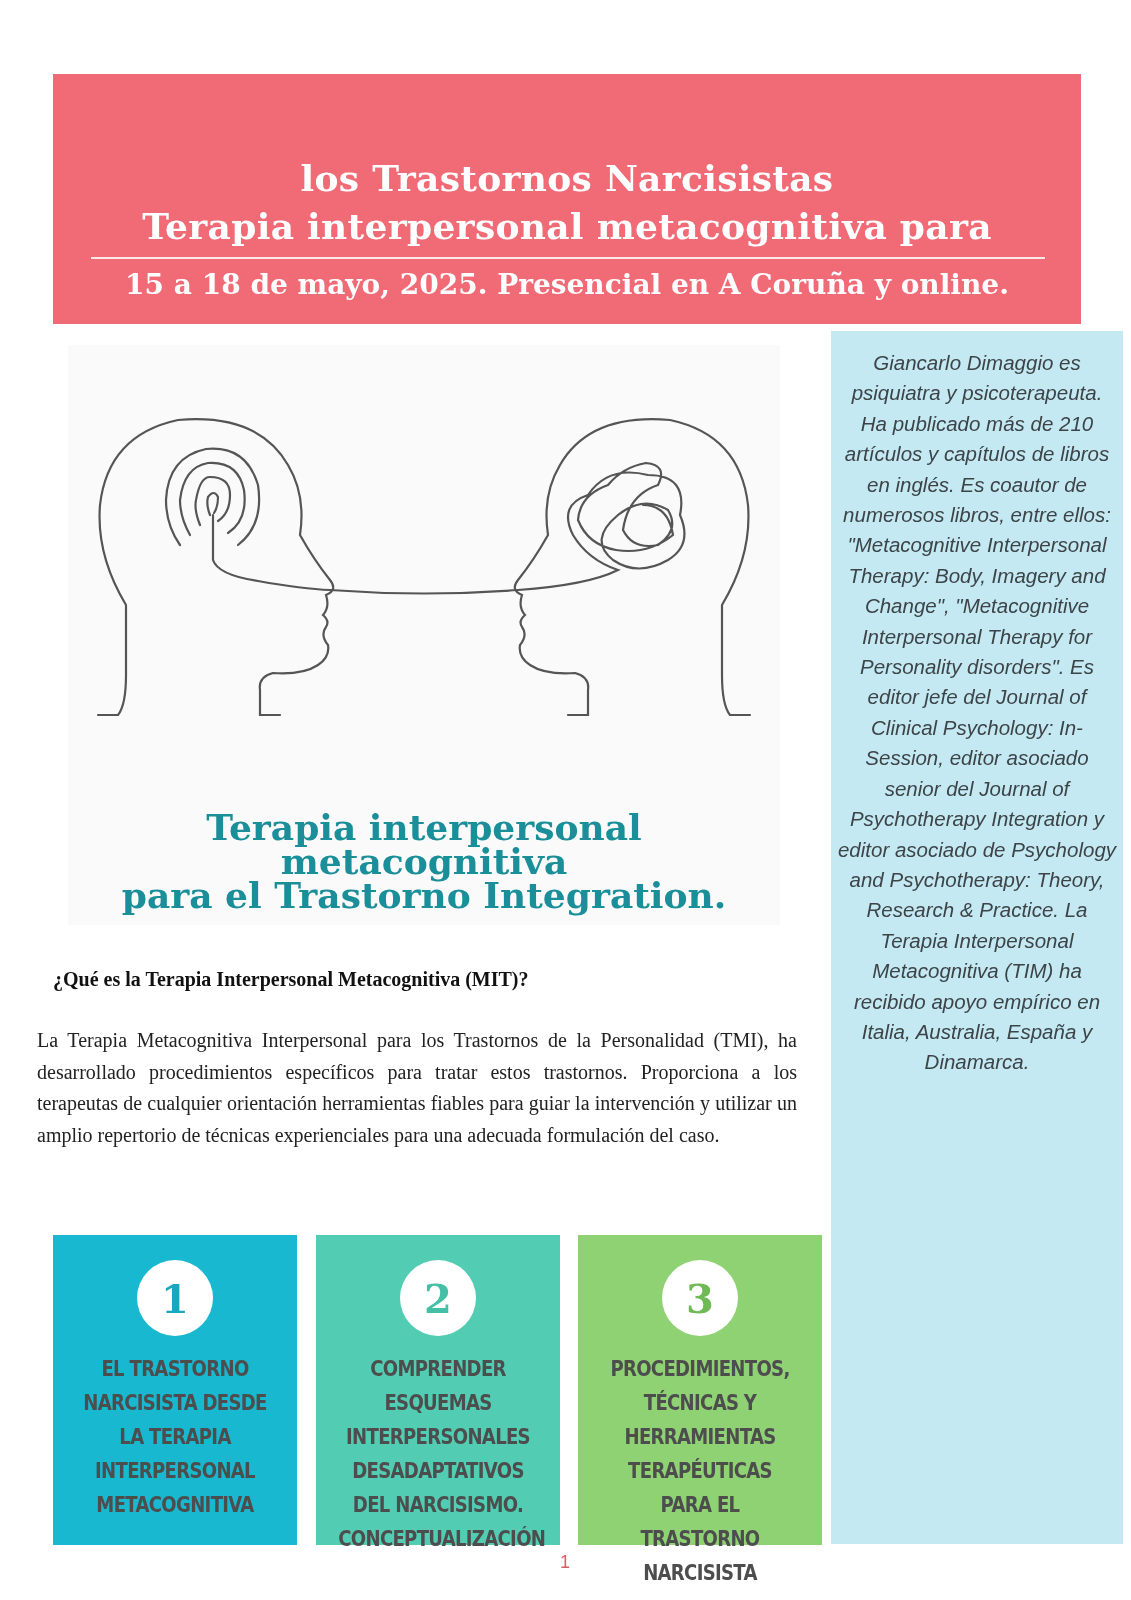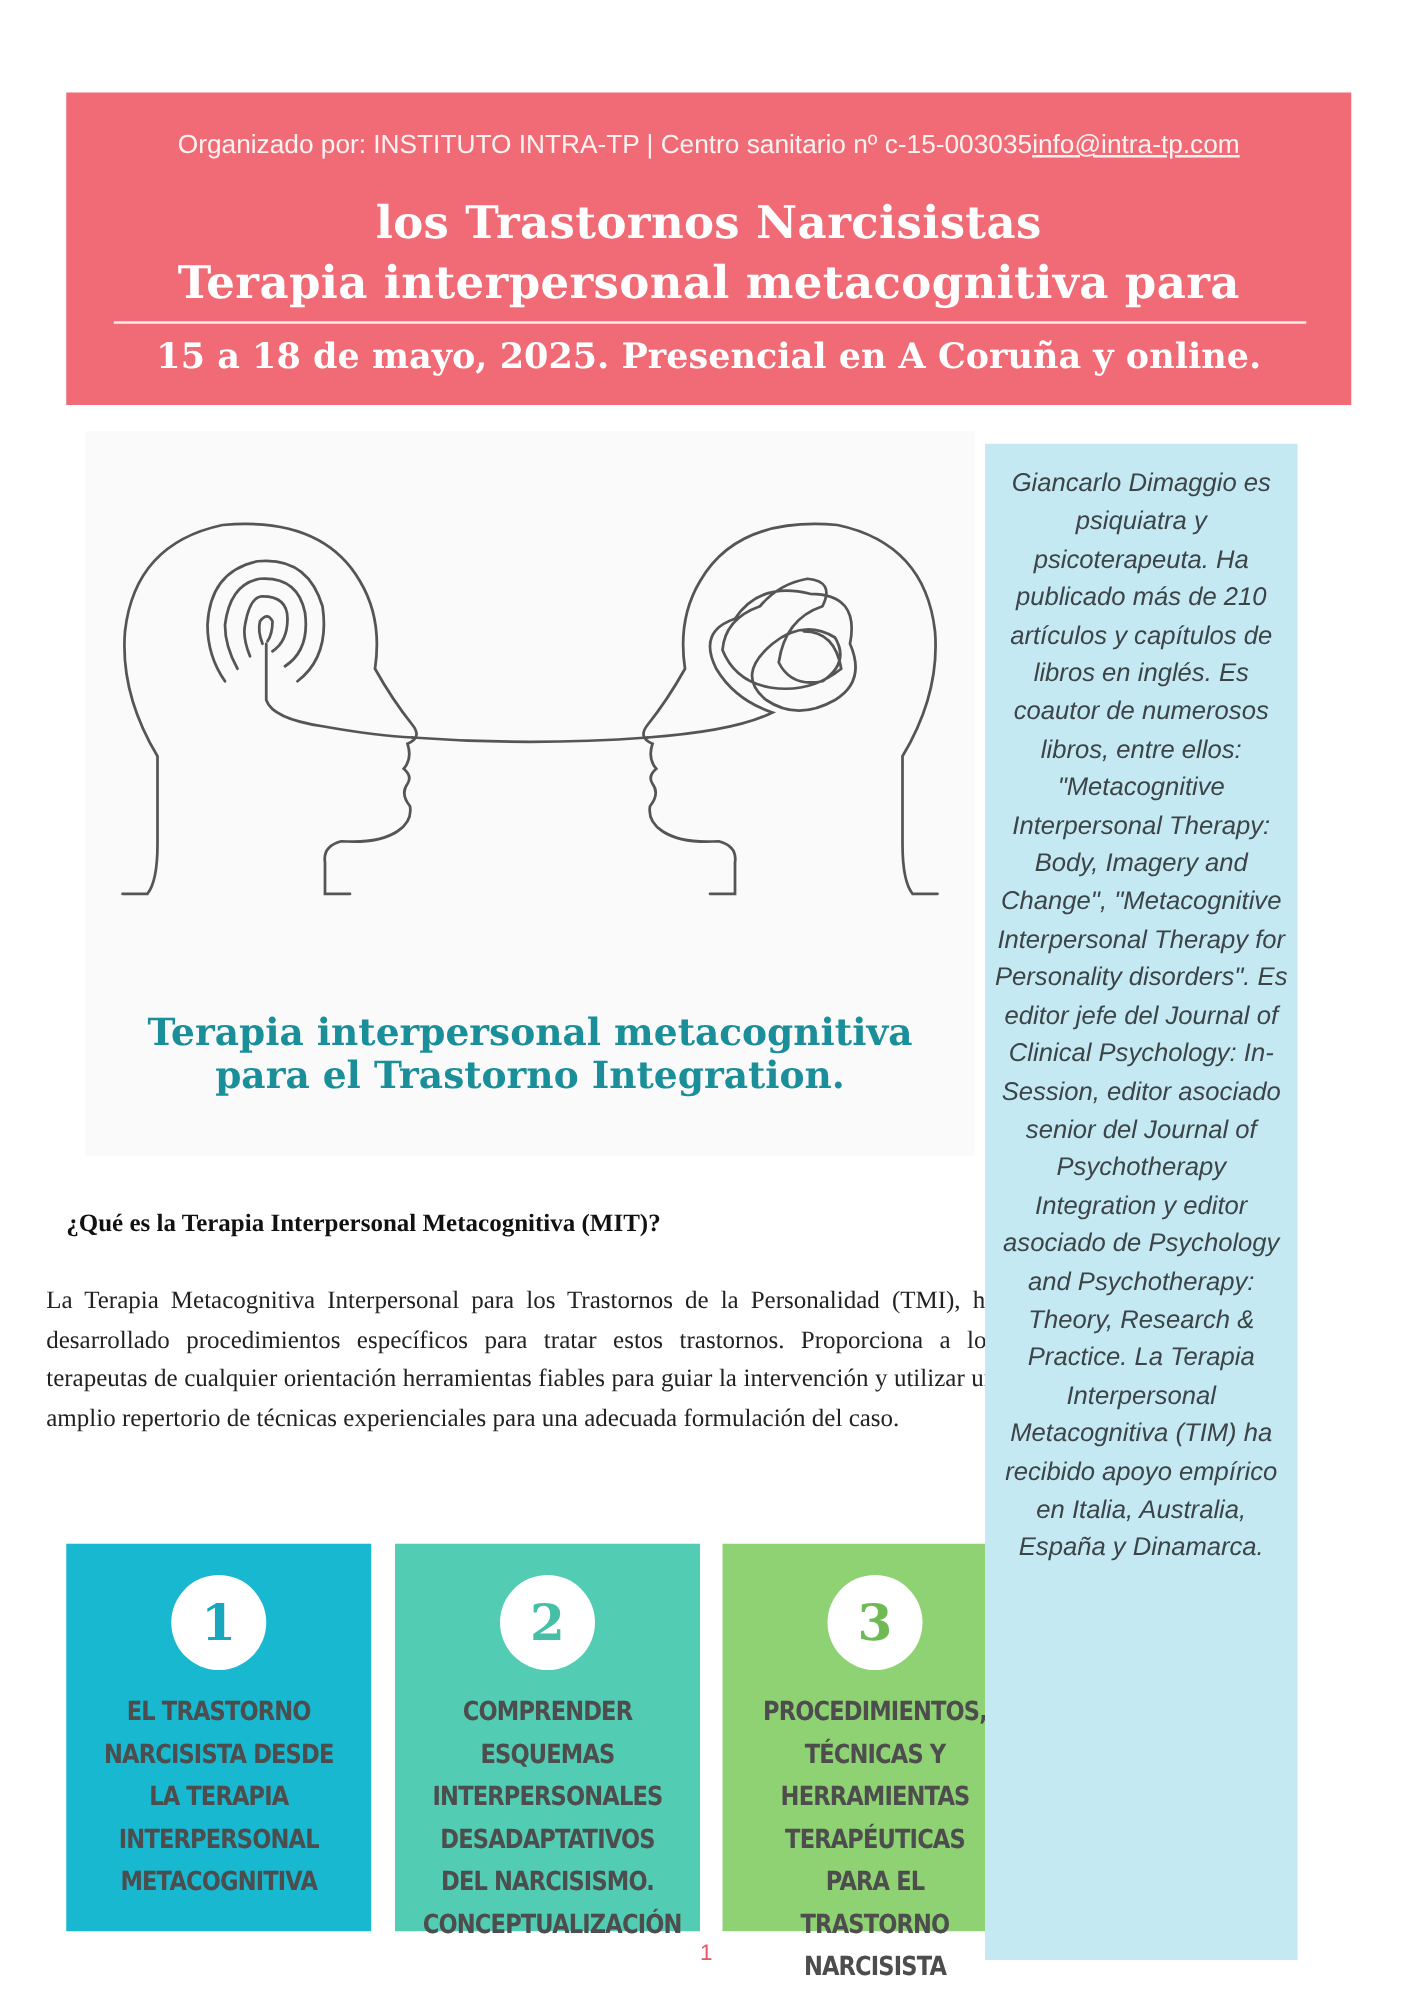--- a/index.html
+++ b/index.html
@@ -27,21 +27,21 @@
   .subtitle {
     position: absolute; top: 194px; left: 0; right: 0;
     font-family: "DejaVu Serif", serif; font-weight: bold; font-size: 28px; color: #fff;
   }
   .illustration {
     position: absolute; left: 68px; top: 345px; width: 712px; height: 580px;
     background: #fafafa;
   }
   .illus-title {
     position: absolute; left: 0; right: 0; top: 465px; text-align: center;
-    font-family: "DejaVu Serif", serif; font-weight: bold; font-size: 30px;
+    font-family: "DejaVu Serif", serif; font-weight: bold; font-size: 36px;
     color: #1a8f99; line-height: 34px;
   }
   .q-title {
     position: absolute; left: 53px; top: 968px;
     font-family: "Liberation Serif", serif; font-weight: bold; font-size: 20px; color: #111;
   }
   .para {
     position: absolute; left: 37px; top: 1025px; width: 760px;
     font-family: "Liberation Serif", serif; font-size: 20px; line-height: 31.5px;
     color: #222; text-align: justify;
@@ -54,39 +54,37 @@
     margin: 25px auto 0; display: flex; align-items: center; justify-content: center;
     font-family: "DejaVu Serif", serif; font-weight: bold; font-size: 40px;
   }
   .card .ctext {
     margin-top: 16px; padding: 0 6px;
     font-family: "DejaVu Sans", sans-serif; font-weight: bold; font-size: 21px;
     line-height: 34px; color: #4d4d4d; letter-spacing: -0.8px;
     transform: scaleX(0.86); transform-origin: center top;
   }
   .sidebar {
-    position: absolute; left: 788px; top: 331px; width: 250px; height: 1213px;
+    position: absolute; left: 831px; top: 331px; width: 292px; height: 1213px;
     background: #c5e9f2;
-    margin-top: 24px;
   }
   .sidebar p {
     margin: 0; padding: 17px 6px 0; text-align: center;
     font-family: "Liberation Sans", sans-serif; font-style: italic; font-size: 20.5px;
     line-height: 30.4px; color: #3c4448;
   }
   .page-num {
     position: absolute; left: 560px; top: 1552px;
     font-family: "Liberation Sans", sans-serif; font-size: 18px; color: #e45a64;
   }
 </style>
 </head>
 <body>
 
 <div class="header">
-  <div class="org"><span>Organizado por: INSTITUTO INTRA-TP | Centro sanitario nº c-15-003035</span><a>info@intra-tp.com</a></div>
   <div class="title">
     <div>los Trastornos Narcisistas</div>
     <div>Terapia interpersonal metacognitiva para</div>
   </div>
   <div class="hr"></div>
   <div class="subtitle">15 a 18 de mayo, 2025. Presencial en A Coruña y online.</div>
 </div>
 
 <div class="illustration">
   <svg width="712" height="440" viewBox="0 0 712 440" style="position:absolute;left:0;top:0">

